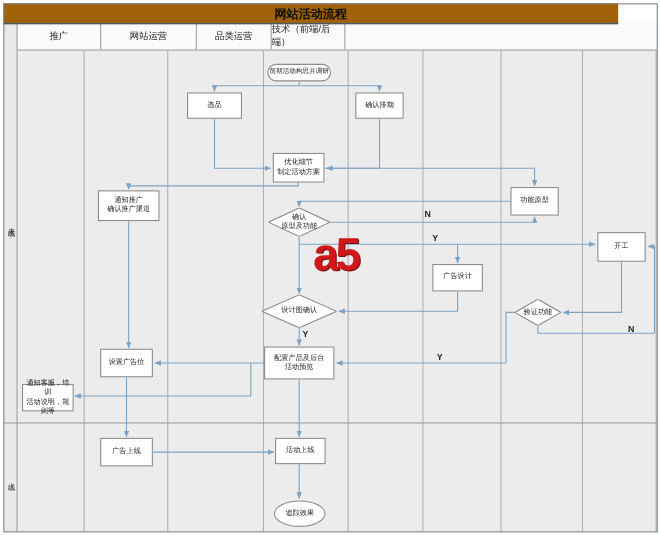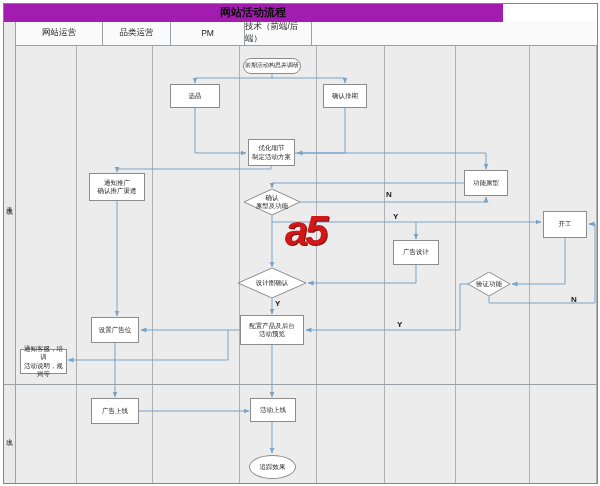--- a/index.html
+++ b/index.html
@@ -1,20 +1,20 @@
 <!DOCTYPE html>
 <html><head>
 <meta charset="utf-8">
 <style>
   html,body{margin:0;padding:0;background:#fff;}
   #stage{position:relative;width:600px;height:486px;background:#fff;overflow:hidden;
          font-family:"Liberation Sans","DejaVu Sans",sans-serif;-webkit-font-smoothing:antialiased;}
   
   .frame{position:absolute;left:3px;top:3px;width:593px;height:479px;border:1px solid #7d868c;pointer-events:none;z-index:9;}
-  .title-bar{position:absolute;left:3px;top:3px;width:500px;height:18px;background:#a21caf;
+  .title-bar{position:absolute;left:3px;top:3px;width:559px;height:18px;background:#a16207;
              border-bottom:1px solid #335f7d;display:flex;align-items:center;justify-content:center;
              font-size:11px;font-weight:bold;color:#0b0b0b;z-index:5;}
   
   .header-row{position:absolute;left:16px;top:21px;width:581px;height:24px;display:flex;background:#fafafa;
               border-bottom:1px solid #9aa0a4;z-index:2;}
   .hdr-cell{display:flex;align-items:center;justify-content:center;font-size:8.5px;color:#222;
             border-right:1px solid #9aa0a4;box-sizing:border-box;}
   
   .body-area{position:absolute;left:16px;top:45px;width:581px;height:438px;display:flex;background:#ececec;z-index:1;}
   .body-col{border-right:1px solid #aeb2b5;box-sizing:border-box;height:100%;}
@@ -32,40 +32,40 @@
   .stadium{border-radius:9px;font-size:6px;}
   .ellipse{border-radius:50%;}
   .diamond{background:transparent;border:none;}
   .diamond svg{position:absolute;left:0;top:0;width:100%;height:100%;}
   .diamond .nlab{position:relative;z-index:1;}
   .elabel{position:absolute;font-size:8px;font-weight:bold;color:#1a1a1a;z-index:4;}
   
   .watermark{position:absolute;left:224px;top:210px;width:162px;height:64px;z-index:8;
              display:flex;flex-direction:column;align-items:center;line-height:1;}
   .wm-row1{display:flex;align-items:flex-end;}
-  .wm-a5{font-size:42px;font-weight:bold;font-style:italic;color:#d01818;letter-spacing:-3px;
+  .wm-a5{font-size:42px;font-weight:bold;color:#d01818;letter-spacing:-3px;
          text-shadow:1px 1px 0 #7e0e0e;}
   .wm-cn{font-size:29px;font-weight:bold;color:#8d1510;margin-left:2px;
          text-shadow:-1px -1px 0 #fff,1px 1px 0 #5b0a08;}
   .wm-site{font-size:19px;font-weight:bold;font-style:italic;color:#cc1111;margin-top:-4px;
            text-shadow:-1px -1px 0 #fff,1px -1px 0 #fff,-1px 1px 0 #fff,1px 1px 0 #fff;}
 </style>
 </head>
 <body>
 
 <div id="stage">
 
   <div class="title-bar">
     <span>网站活动流程</span>
   </div>
 
   <div class="header-row">
+    <div class="hdr-cell" style="flex:0 0 76px">推广</div>
     <div class="hdr-cell" style="flex:0 0 87px">网站运营</div>
     <div class="hdr-cell" style="flex:0 0 68px">品类运营</div>
-    <div class="hdr-cell" style="flex:0 0 74px">PM</div>
     <div class="hdr-cell" style="flex:0 0 67px">技术（前端/后端）</div>
   </div>
 
   <div class="body-area">
     <div class="body-col" style="flex:0 0 61px"></div>
     <div class="body-col" style="flex:0 0 76px"></div>
     <div class="body-col" style="flex:0 0 87px"></div>
     <div class="body-col" style="flex:0 0 77px"></div>
     <div class="body-col" style="flex:0 0 68px"></div>
     <div class="body-col" style="flex:0 0 71px"></div>

